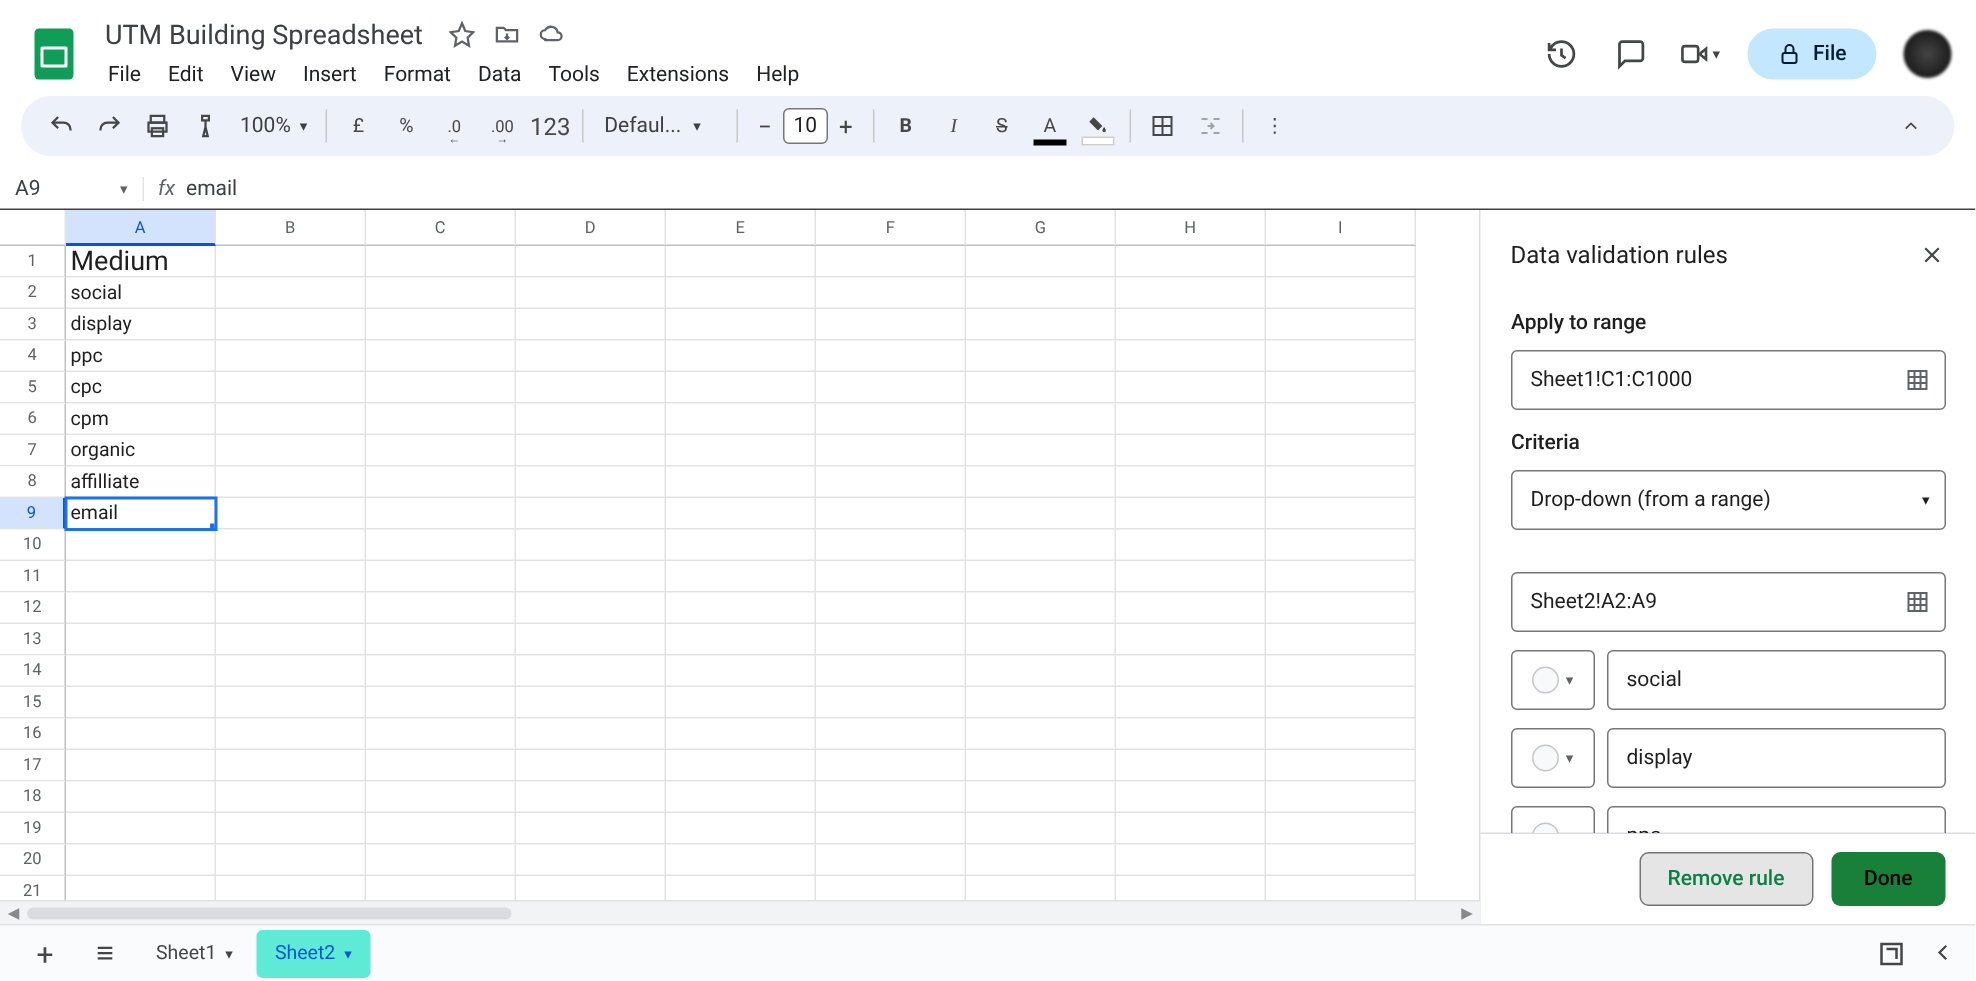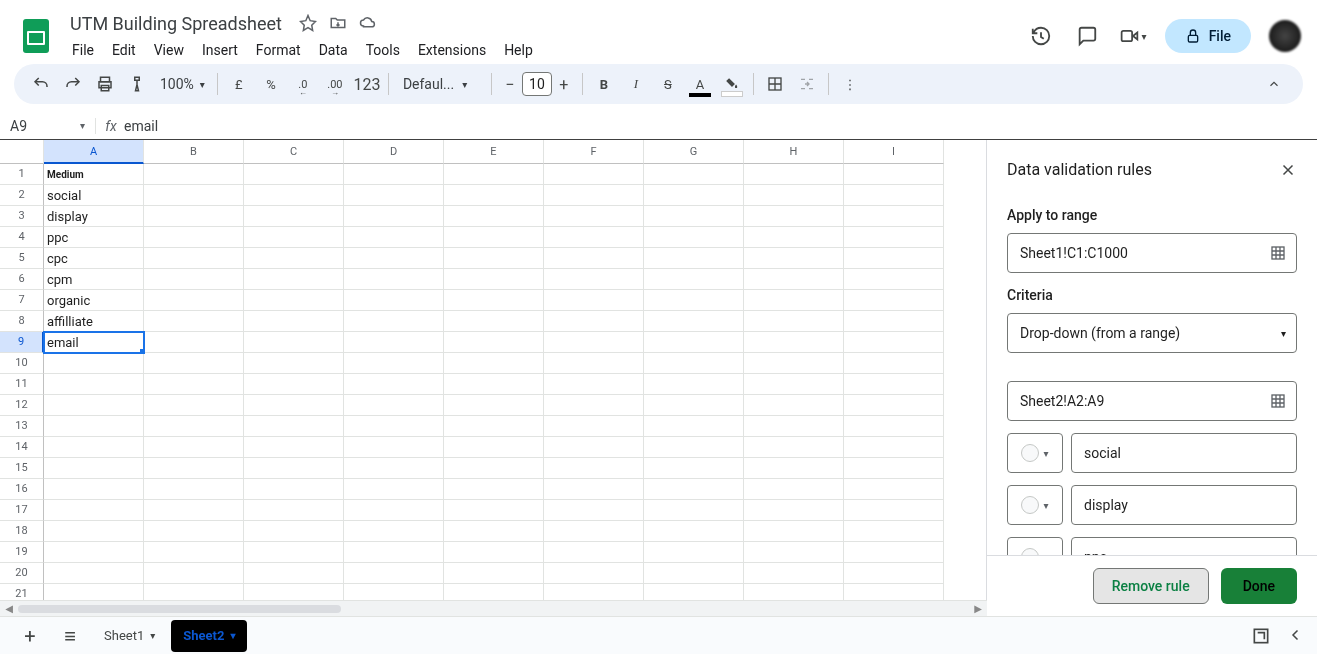--- a/index.html
+++ b/index.html
@@ -50,21 +50,21 @@
 .grid { position:absolute; inset:0; overflow:hidden; }
 .col-headers { display:flex; position:absolute; top:0; left:0; right:0; height:24px; }
 .corner { width:44px; border-right:1px solid #e1e3e1; border-bottom:1px solid #c0c0c0; background:#fff; }
 .col-h { width:100px; min-width:100px; text-align:center; font-size:11px; color:#5f6368; border-right:1px solid #e1e3e1; border-bottom:1px solid #c0c0c0; line-height:23px; background:#fff; }
 .col-h.sel { background:#d3e3fd; color:#0b57d0; border-bottom:2px solid #0957d0; }
 .rows { position:absolute; top:24px; left:0; right:0; bottom:0; }
 .row { display:flex; height:21px; }
 .row-h { width:44px; min-width:44px; text-align:center; font-size:11px; color:#5f6368; border-right:1px solid #c0c0c0; border-bottom:1px solid #e1e3e1; line-height:20px; background:#fff; }
 .row-h.sel { background:#d3e3fd; color:#0b57d0; border-right:2px solid #0957d0; }
 .cell { width:100px; min-width:100px; border-right:1px solid #e1e3e1; border-bottom:1px solid #e1e3e1; font-size:13px; color:#1f1f1f; padding:2px 3px; line-height:17px; overflow:hidden; white-space:nowrap; }
-.cell.header-cell { font-weight:700; font-size:10px; }
+.cell.header-cell { font-weight:400; font-size:18px; }
 .cell.active { outline: 2px solid #1a73e8; outline-offset:-1px; position:relative; }
 .cell.active::after { content:""; position:absolute; right:-3px; bottom:-3px; width:6px; height:6px; background:#1a73e8; }
 
 
 .right-panel { width:330px; border-left: 0; background:#fff; display:flex; flex-direction:column; box-shadow: -1px 0 0 #dadce0; }
 .panel-body-scroll { flex:1; overflow:auto; padding:0 20px 12px 20px; }
 .panel-title { display:flex; align-items:center; justify-content:space-between; font-size:16px; color:#1f1f1f; padding:20px 20px 14px 20px; }
 .panel-close { cursor:pointer; color:#444746; }
 .panel-label { font-size:14px; color:#1f1f1f; margin:14px 0 10px; font-weight:500; }
 .input-wrap { display:flex; align-items:center; border:1px solid #747775; border-radius:4px; height:40px; padding: 0 4px 0 12px; }
@@ -77,21 +77,21 @@
 .color-swatch { width:18px; height:18px; border-radius:50%; border:1px solid #c4c7c5; background:#f8f9fa; }
 .chip.value { flex:1; padding:0 12px; font-size:14px; color:#1f1f1f; }
 .panel-footer { border-top:1px solid #dadce0; padding:12px 20px; display:flex; justify-content:flex-end; gap:12px; }
 .btn-outline { border:1px solid #747775; background:#e5e5e5; color:#0b8043; padding:9px 18px; border-radius:6px; font-size:14px; font-weight:500; cursor:pointer; }
 .btn-primary { border:none; background:#188038; color:#000000; padding:9px 22px; border-radius:6px; font-size:14px; font-weight:500; cursor:pointer; }
 
 
 .tabstrip { height:38px; border-top:1px solid #e1e3e1; display:flex; align-items:center; padding:0 12px; gap:4px; background:#f9fbfd; }
 .tab-btn { width:36px; height:30px; display:flex; align-items:center; justify-content:center; color:#444746; cursor:pointer; border-radius:4px; font-size:20px; }
 .tab { display:flex; align-items:center; gap:6px; padding:0 12px; height:32px; font-size:13px; color:#444746; cursor:pointer; border-radius:4px; }
-.tab.active { background:#000000; color:#0b57d0; font-weight:700; }
+.tab.active { background:#5eead4; color:#0b57d0; font-weight:400; }
 .tab .caret { font-size:10px; }
 .tabstrip-right { margin-left:auto; display:flex; gap:16px; color:#444746; }
 
 
 .hscroll { height:16px; border-top:1px solid #e1e3e1; display:flex; align-items:center; background:#f1f3f4; }
 .hscroll .arrow { width:18px; text-align:center; color:#888; font-size:10px; cursor:pointer; }
 .hscroll .track { flex:1; height:10px; background:#f1f3f4; position:relative; }
 .hscroll .thumb { position:absolute; left:0; width:34%; top:1px; bottom:1px; background:#dadce0; border-radius:4px; }
 
 svg { display:block; }

